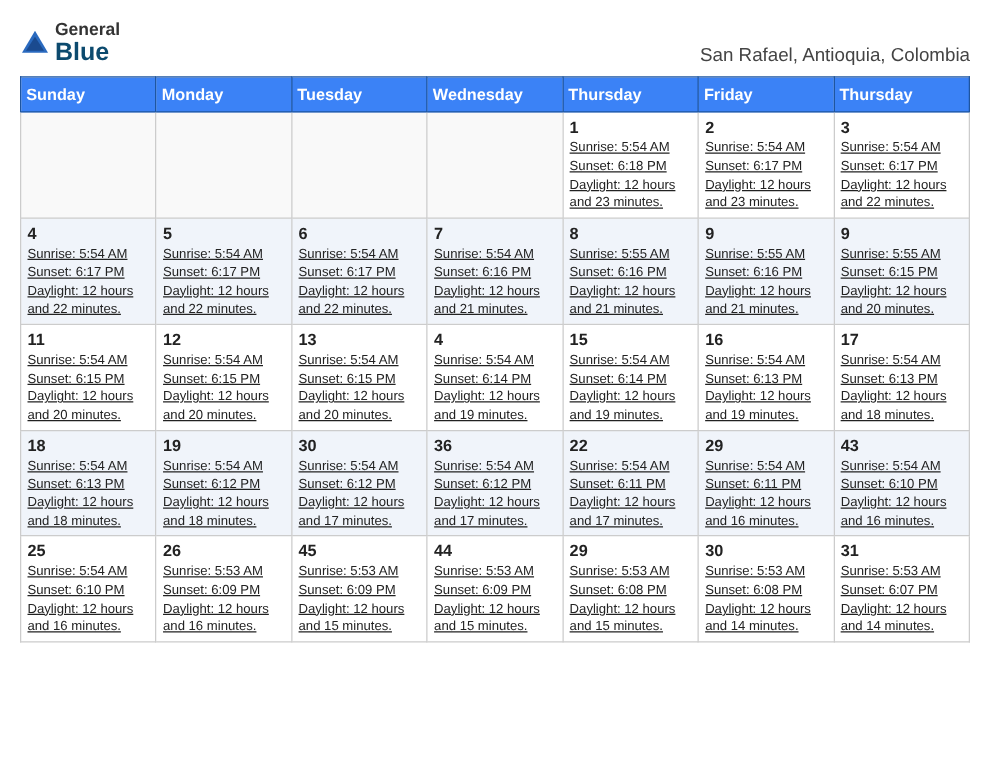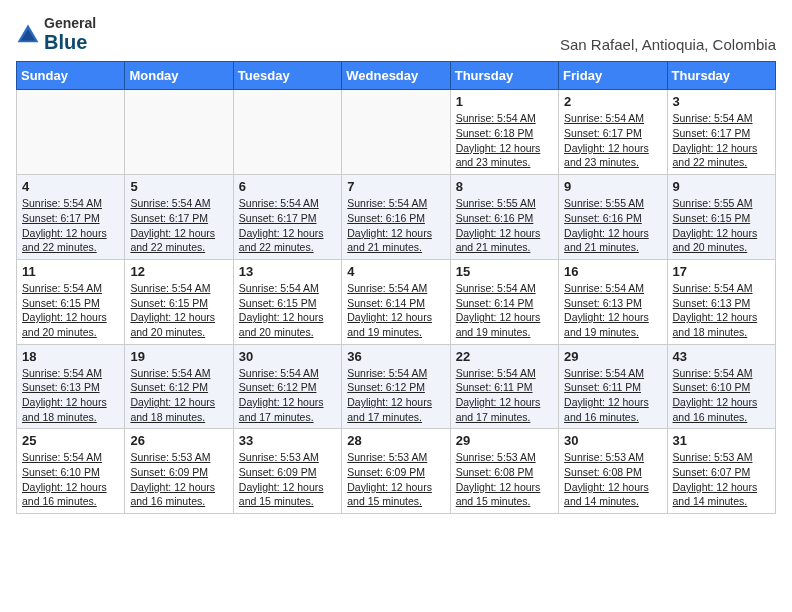--- a/index.html
+++ b/index.html
@@ -319,28 +319,28 @@
 and 16 minutes.</div>
         </td>
         <td>
           <div class="day-number">26</div>
           <div class="day-info" style="white-space: pre-line;">Sunrise: 5:53 AM
 Sunset: 6:09 PM
 Daylight: 12 hours
 and 16 minutes.</div>
         </td>
         <td>
-          <div class="day-number">33</div>
+          <div class="day-number">45</div>
           <div class="day-info" style="white-space: pre-line;">Sunrise: 5:53 AM
 Sunset: 6:09 PM
 Daylight: 12 hours
 and 15 minutes.</div>
         </td>
         <td>
-          <div class="day-number">28</div>
+          <div class="day-number">44</div>
           <div class="day-info" style="white-space: pre-line;">Sunrise: 5:53 AM
 Sunset: 6:09 PM
 Daylight: 12 hours
 and 15 minutes.</div>
         </td>
         <td>
           <div class="day-number">29</div>
           <div class="day-info" style="white-space: pre-line;">Sunrise: 5:53 AM
 Sunset: 6:08 PM
 Daylight: 12 hours

